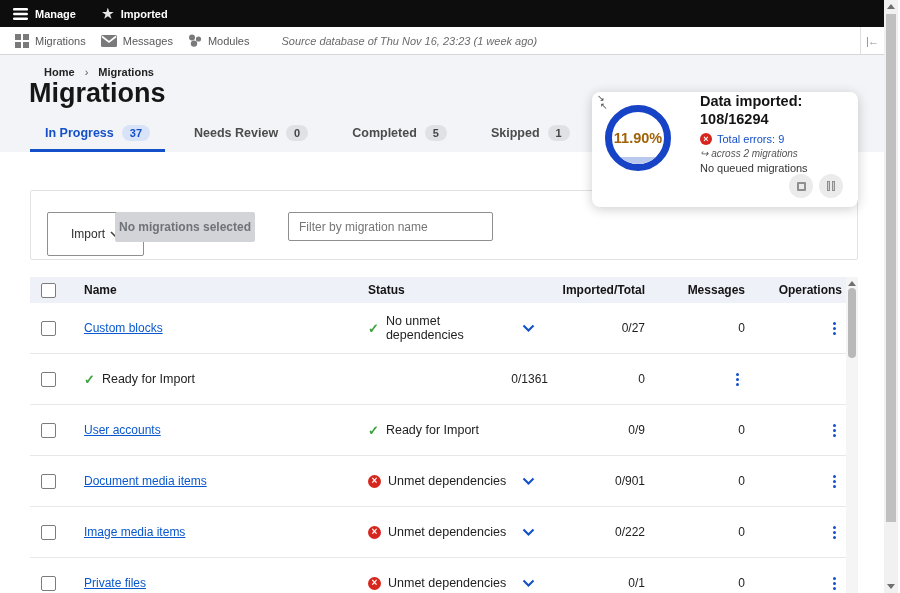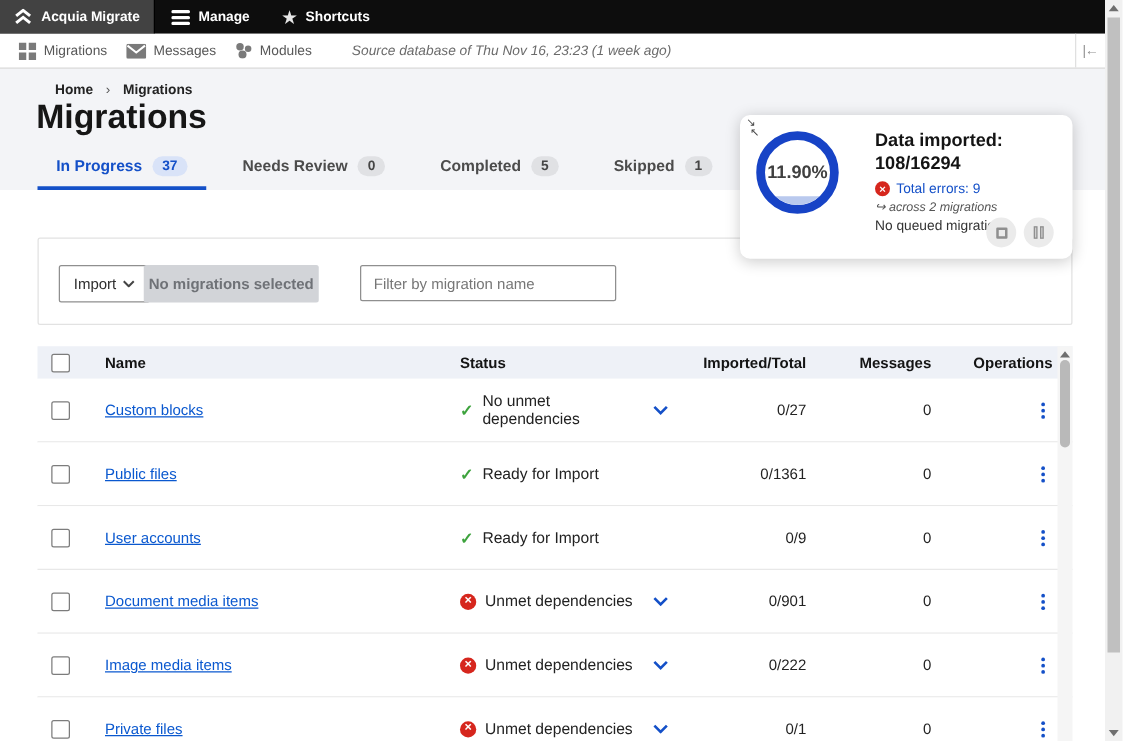--- a/index.html
+++ b/index.html
@@ -45,40 +45,40 @@
 
   
   .progress-card { position:absolute; left:592px; top:92px; width:266px; height:115px;
     background:#fff; border-radius:8px; box-shadow:0 2px 12px rgba(0,0,0,.2); z-index:30; }
   .collapse-icon { position:absolute; left:5px; top:2px; color:#444; font-size:9px; line-height:1; }
   .collapse-icon .a2 { display:block; margin-left:3px; margin-top:-1px; }
   .progress-circle { position:absolute; left:13px; top:13px; width:66px; height:66px;
     border:7px solid #1743c6; border-radius:50%; background:#fff; overflow:hidden;
     display:flex; align-items:center; justify-content:center; }
   .circle-fill { position:absolute; left:0; right:0; bottom:0; height:13%; background:#b9c9ee; }
-  .percent { position:relative; font-size:14.5px; font-weight:bold; color:#404040; }
-  .card-info { position:absolute; left:108px; top:12px; width:150px; }
+  .percent { position:relative; font-size:14.5px; font-weight:bold; color:#a16207; }
+  .card-info { position:absolute; left:108px; top:0; width:150px; }
   .card-title { font-size:14.5px; font-weight:bold; color:#141414; line-height:1.25; }
   .errors-line { margin-top:5px; display:flex; align-items:center; gap:5px;
     font-size:11px; color:#1450c8; cursor:pointer; }
   .error-badge { width:12px; height:12px; min-width:12px; border-radius:50%; background:#d6261d;
     color:#fff; font-size:9px; font-weight:bold; display:flex; align-items:center; justify-content:center; line-height:1; }
   .across-line { margin-top:3px; font-size:10px; font-style:italic; color:#555; }
   .queued-line { margin-top:3px; font-size:11px; color:#333; }
   .card-buttons { position:absolute; right:15px; bottom:9px; display:flex; gap:6px; }
   .cbtn { width:24px; height:24px; border-radius:50%; background:#ebebeb; border:none;
     display:flex; align-items:center; justify-content:center; cursor:pointer; }
   .stop-glyph { width:9px; height:9px; border:2px solid #8f8f8f; border-radius:1px; }
   .pause-glyph { display:flex; gap:2px; }
   .pause-glyph i { width:3px; height:10px; background:#cfcfcf; border:1px solid #8f8f8f; }
 
   
   .actions-panel { position:absolute; left:30px; top:190px; width:828px; height:70px;
     background:#fff; border:1px solid #e2e2e2; border-radius:2px; }
-  .import-btn { position:absolute; left:16px; top:21px; height:30px; padding:0 11px;
+  .import-btn { position:absolute; left:16px; top:21px; height:44px; padding:0 23px;
     background:#fff; border:1px solid #8f8f8f; border-radius:2px; font-size:12px; color:#2e2e2e;
     display:flex; align-items:center; gap:5px; cursor:pointer; font-family:inherit; }
   .bulk-btn { position:absolute; left:84px; top:21px; height:30px; width:140px;
     background:#d2d4d8; border:none; border-radius:2px; font-size:12px; font-weight:bold;
     color:#6f7277; font-family:inherit; }
   .filter-input { position:absolute; left:257px; top:21px; height:29px; width:205px;
     border:1px solid #8f8f8f; border-radius:2px; padding:0 10px; font-size:12px; color:#333;
     font-family:inherit; }
   .filter-input::placeholder { color:#767676; }
 
@@ -116,38 +116,31 @@
     background:#c0c0c0; }
   .arrow-up, .arrow-down { position:absolute; left:50%; transform:translateX(-50%);
     width:0; height:0; border-left:4px solid transparent; border-right:4px solid transparent; }
   .arrow-up { top:4px; border-bottom:5px solid #6f6f6f; }
   .arrow-down { bottom:4px; border-top:5px solid #6f6f6f; }
 </style>
 </head>
 <body>
 
 <div class="admin-bar">
-  <div class="brand">
-    <svg width="15" height="13" viewBox="0 0 16 14">
-      <path d="M2 6.2 L8 1.4 L14 6.2" stroke="#fff" stroke-width="2.6" fill="none"></path>
-      <path d="M2 12.2 L8 7.4 L14 12.2" stroke="#fff" stroke-width="2.6" fill="none"></path>
-    </svg>
-    <span class="brand-label">Acquia Migrate</span>
-  </div>
   <div class="admin-item">
     <svg width="15" height="12" viewBox="0 0 15 12">
       <rect x="0" y="0" width="15" height="2.6" rx="1.2" fill="#fff"></rect>
       <rect x="0" y="4.7" width="15" height="2.6" rx="1.2" fill="#fff"></rect>
       <rect x="0" y="9.4" width="15" height="2.6" rx="1.2" fill="#fff"></rect>
     </svg>
     <span>Manage</span>
   </div>
   <div class="admin-item">
     <span class="star-glyph">★</span>
-    <span>Shortcuts</span>
+    <span>Imported</span>
   </div>
 </div>
 
 <div class="toolbar">
   <div class="toolbar-item">
     <svg width="14" height="14" viewBox="0 0 14 14">
       <rect x="0" y="0" width="6" height="6" fill="#7a7a7a"></rect>
         <rect x="8" y="0" width="6" height="6" fill="#7a7a7a"></rect>
       <rect x="0" y="8" width="6" height="6" fill="#7a7a7a"></rect>
         <rect x="8" y="8" width="6" height="6" fill="#7a7a7a"></rect>
@@ -251,21 +244,20 @@
       <span class="kebab">
             <i></i>
             <i></i>
             <i></i>
           </span>
     </div>
   </div>
 
   <div class="tr">
     <div class="td-check"><span class="checkbox"></span></div>
-    <div class="cell-name"><a class="row-link" href="#">Public files</a></div>
     <div class="td-status">
       <span class="status-ok-icon">✓</span>
 
       <span class="status-text">Ready for Import</span>
     </div>
     <div class="td-chevron">
       <svg class="row-chevron" width="13" height="8" viewBox="0 0 13 8" style="visibility: hidden;">
         <path d="M1.5 1.5 L6.5 6.5 L11.5 1.5" stroke="#1450c8" stroke-width="2.1" fill="none"></path>
       </svg>
     </div>

